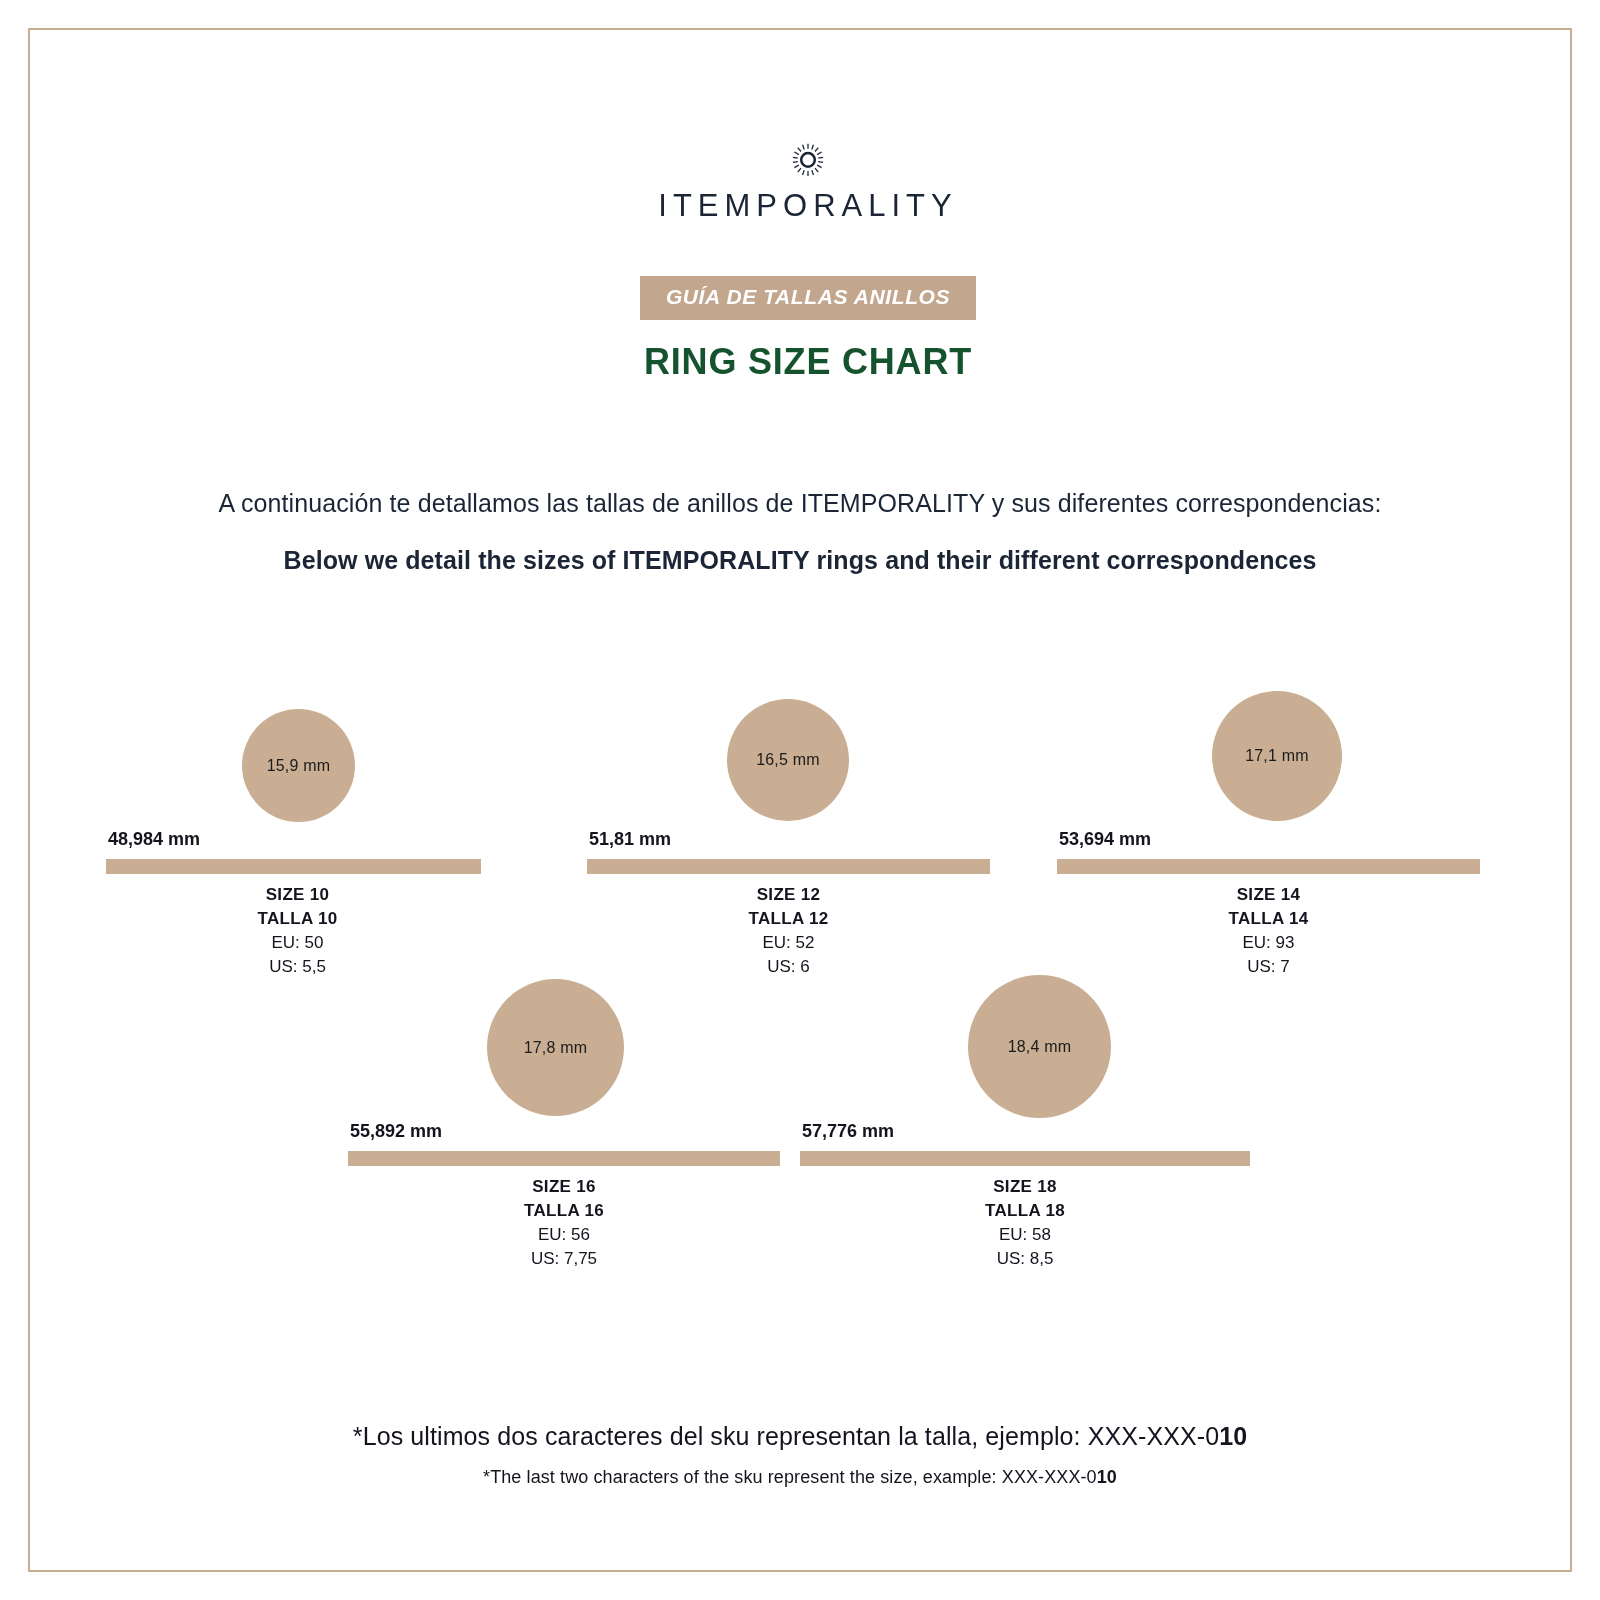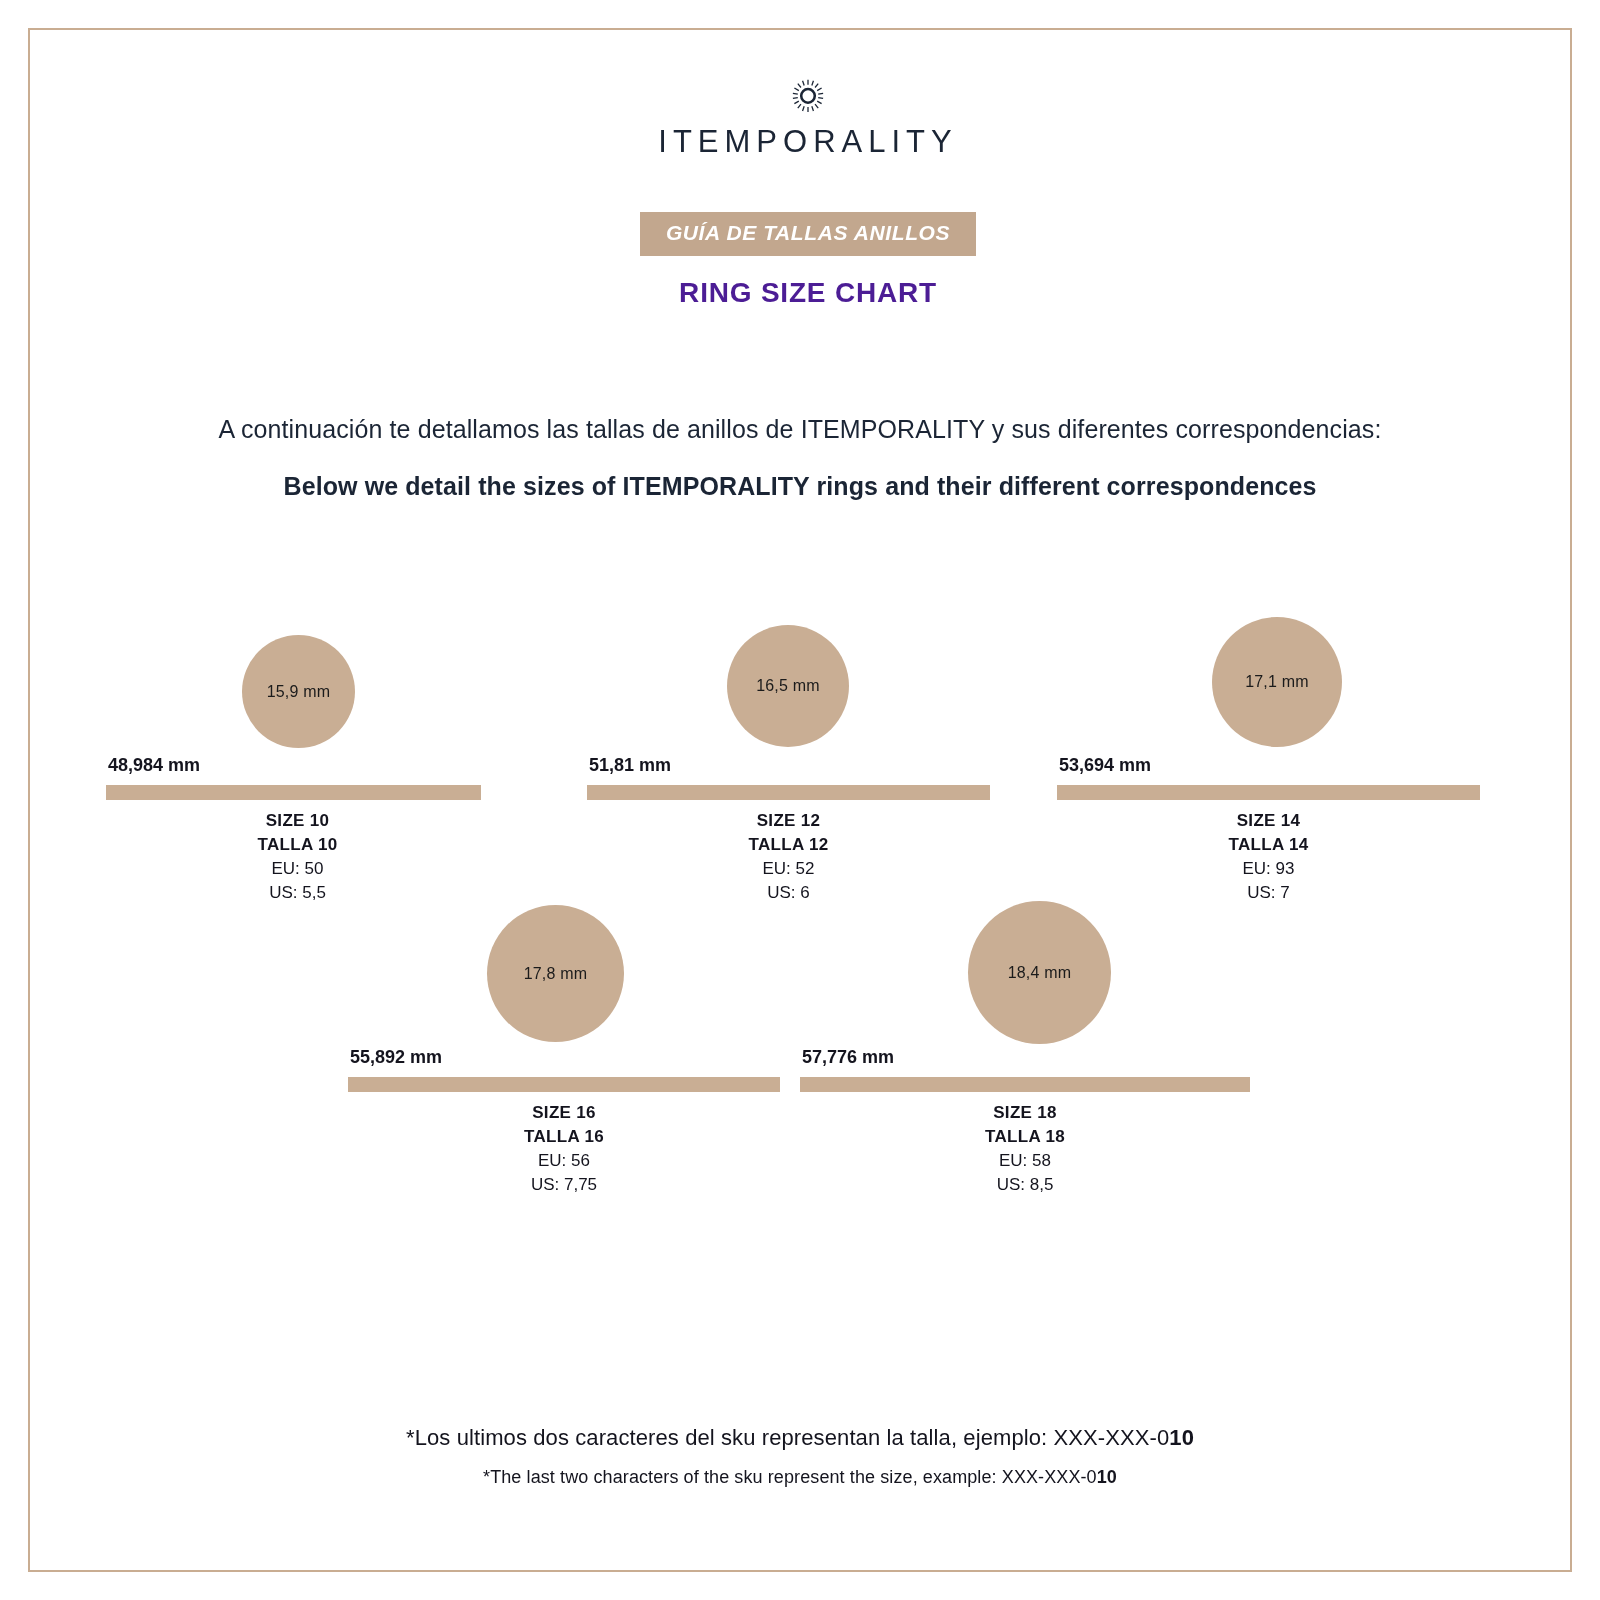--- a/index.html
+++ b/index.html
@@ -26,21 +26,21 @@
     position: relative;
     width: 100%;
     height: 100%;
     box-sizing: border-box;
     border: 2px solid #c9ad92;
     background: #ffffff;
   }
 
   
   .header {
-    padding-top: 48px;
+    padding-top: 112px;
     text-align: center;
     margin-left: 16px;
   }
   .logo-mark {
     display: block;
     margin: 0 auto 12px auto;
     width: 34px;
     height: 34px;
   }
   .brand {
@@ -57,24 +57,24 @@
     background: #c2a78e;
     color: #ffffff;
     font-size: 21px;
     font-weight: 700;
     letter-spacing: 0.6px;
     padding: 9px 26px 11px 26px;
     font-style: italic;
   }
   .subtitle {
     margin-top: 21px;
-    font-size: 28px;
+    font-size: 36px;
     font-weight: 700;
     letter-spacing: 0.8px;
-    color: #4c1d95;
+    color: #14532d;
   }
 
   
   .intro {
     margin-top: 106px;
     text-align: center;
     color: #1b2535;
   }
   .intro .line1 {
     font-size: 25px;
@@ -148,21 +148,21 @@
   
   .footer {
     position: absolute;
     left: 0;
     right: 0;
     bottom: 82px;
     text-align: center;
     color: #14141e;
   }
   .footer .f1 {
-    font-size: 22px;
+    font-size: 25px;
     letter-spacing: 0.1px;
     margin-top: 8px;
   }
   .footer .f2 {
     margin-top: 16px;
     font-size: 18px;
     letter-spacing: 0.1px;
   }
   .bold-inline { font-weight: 700; }
 </style>

